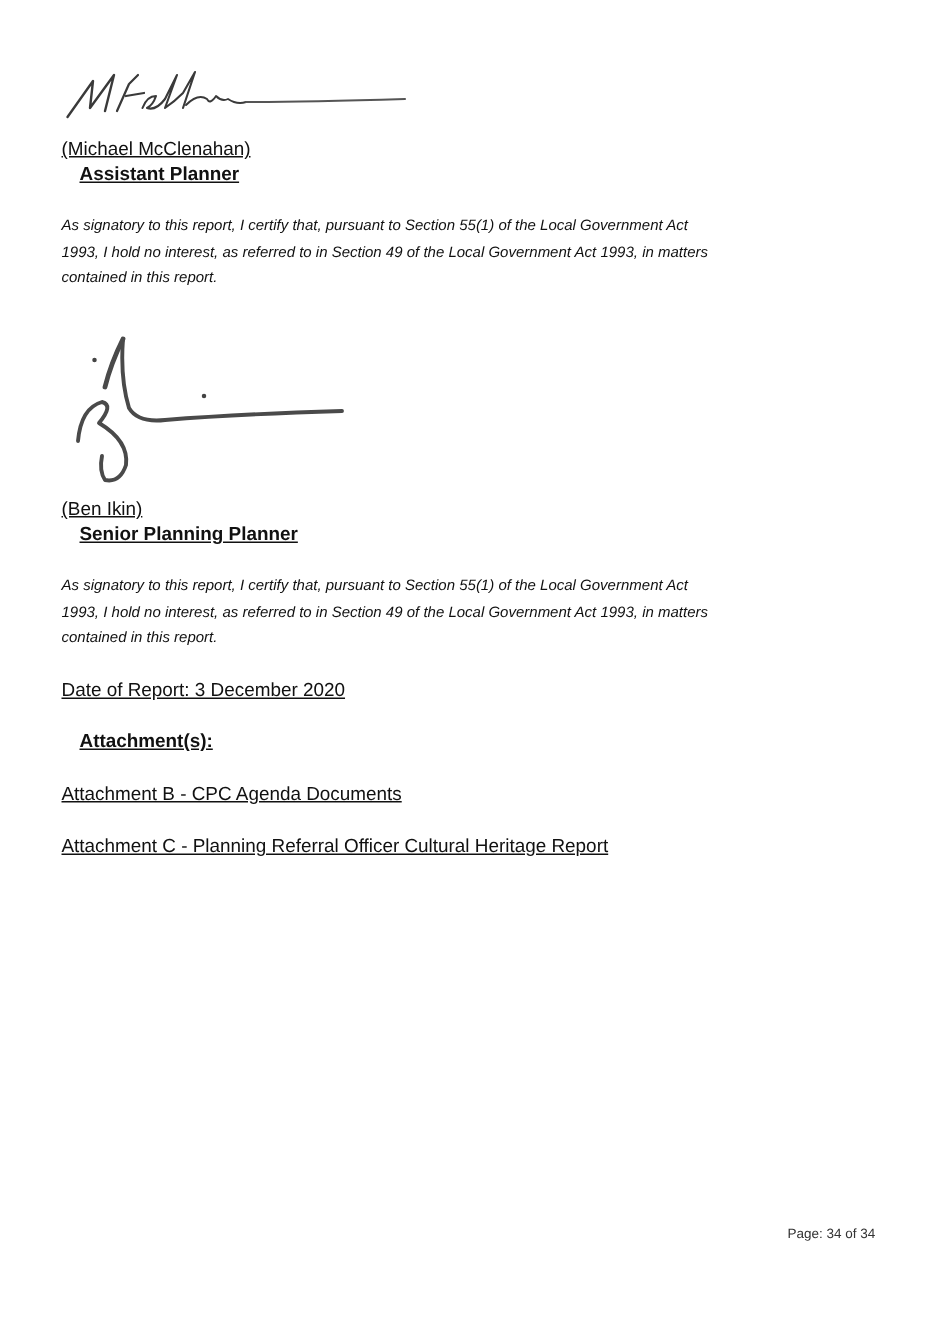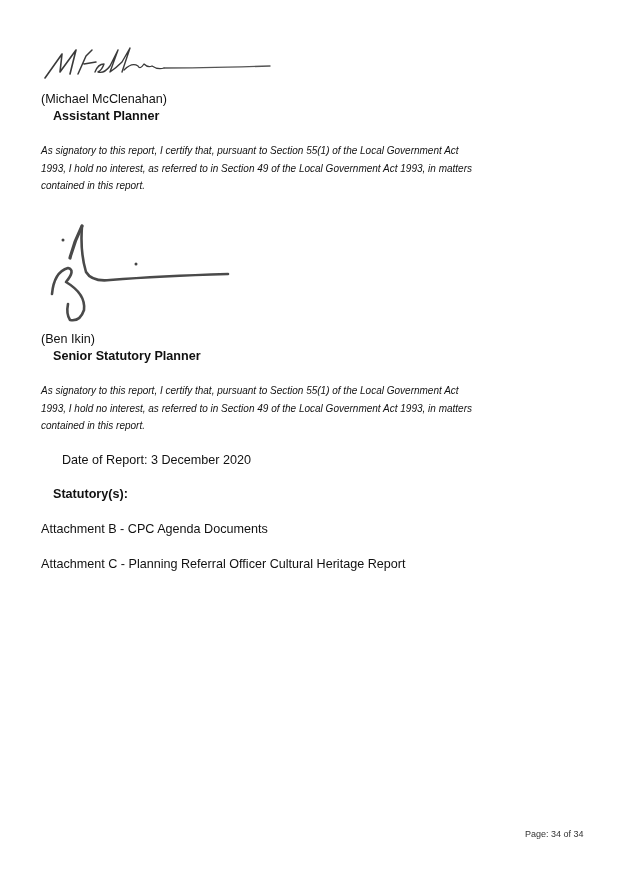--- a/index.html
+++ b/index.html
@@ -2,26 +2,26 @@
 <html><head>
   <meta charset="utf-8">
   <style>
     html, body { margin: 0; padding: 0; background: #ffffff; }
     body {
       width: 622px; height: 880px; position: relative; overflow: hidden;
       font-family: "Liberation Sans", sans-serif; color: #111111;
     }
     .page { position: absolute; left: 0; top: 0; width: 622px; height: 880px; background: #fff; }
     .abs { position: absolute; }
-    .txt { font-size: 12.6px; line-height: 17.5px; white-space: nowrap; }
+    .txt { font-size: 12.6px; line-height: 17.5px; white-space: nowrap; text-decoration: underline; }
     .bold { font-weight: bold; margin-left: 12px; }
     .para { position: absolute; left: 41px; width: 560px; font-size: 10px; line-height: 17.6px; font-style: italic; }
     .para span { display: block; white-space: nowrap; }
     .sig svg { display: block; }
-    .footer { font-size: 9px; color: #333; margin-top: 12px; }
+    .footer { font-size: 9px; color: #333; }
   </style>
 </head>
 <body>
 
 <div class="page">
 
   <div class="abs sig" style="left:40px; top:42px;">
     <svg width="235" height="42" viewBox="0 0 235 42">
       <g fill="none" stroke="#3a3a3a" stroke-linecap="round" stroke-linejoin="round">
         <path d="M5 36 L22 12 L20 30 L36 8 L30 32" stroke-width="1.6"></path>
@@ -48,28 +48,28 @@
         <path d="M42 4 Q34 20 30 36" stroke-width="3.2"></path>
         <path d="M42 4 Q40 30 46 50 Q52 60 70 58 Q120 54 188 52" stroke-width="2.6"></path>
         <path d="M12 72 Q14 50 28 46 Q36 48 26 60 Q46 72 44 88 Q40 100 30 98 Q26 92 28 82" stroke-width="2.6"></path>
       </g>
       <circle cx="23" cy="18" r="1.5" fill="#444"></circle>
       <circle cx="96" cy="42" r="1.5" fill="#444"></circle>
     </svg>
   </div>
 
   <div class="abs txt" style="left:41px; top:331px;text-align:center;">(Ben Ikin)</div>
-  <div class="abs txt bold" style="left:41px; top:348px;">Senior Statutory Planner</div>
+  <div class="abs txt bold" style="left:41px; top:348px;">Senior Planning Planner</div>
 
   <div class="para" style="top:382px;">
     <span>As signatory to this report, I certify that, pursuant to Section 55(1) of the Local Government Act</span>
     <span>1993, I hold no interest, as referred to in Section 49 of the Local Government Act 1993, in matters</span>
     <span>contained in this report.</span>
   </div>
 
-  <div class="abs txt" style="left:41px; top:452px;margin-left:21px;">Date of Report: 3 December 2020</div>
+  <div class="abs txt" style="left:41px; top:452px;">Date of Report: 3 December 2020</div>
 
-  <div class="abs txt bold" style="left:41px; top:486px;">Statutory(s):</div>
+  <div class="abs txt bold" style="left:41px; top:486px;">Attachment(s):</div>
   <div class="abs txt" style="left:41px; top:556px;">Attachment C - Planning Referral Officer Cultural Heritage Report</div>
   <div class="abs txt" style="left:41px; top:521px;">Attachment B - CPC Agenda Documents</div>
 
   <div class="abs footer" style="left:525px; top:817px;">Page: 34 of 34</div>
 </div>
 
 </body></html>

